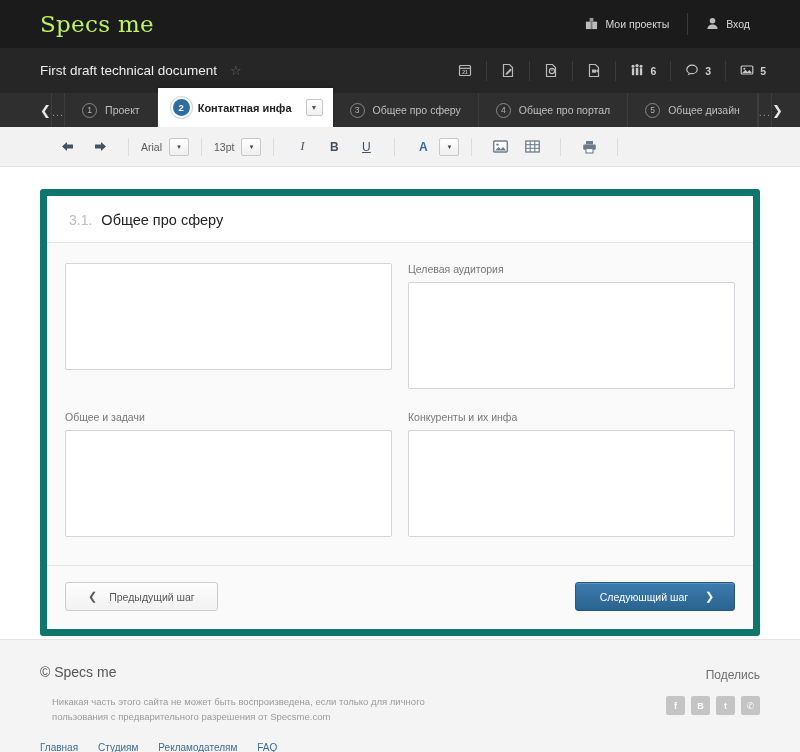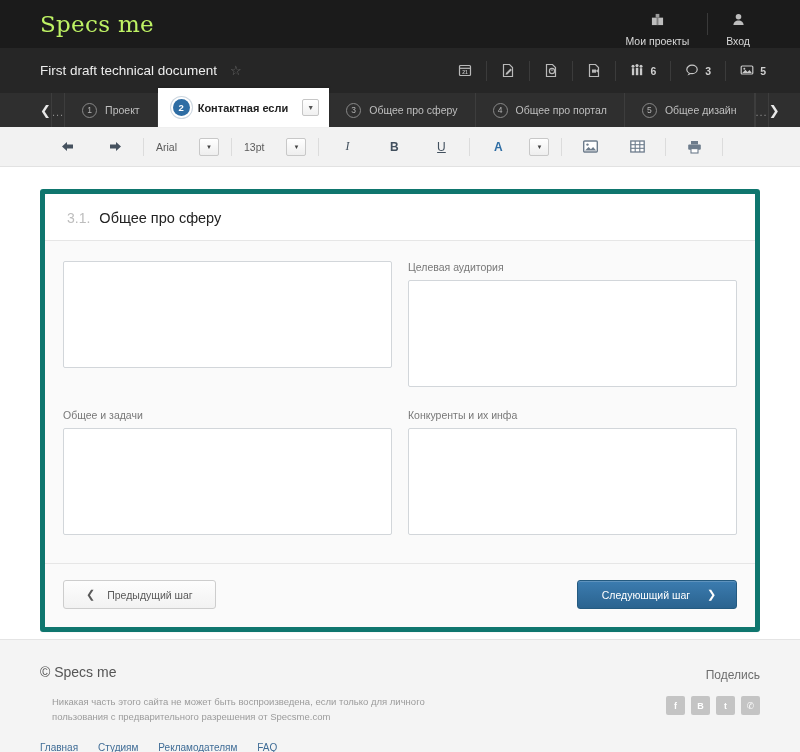--- a/index.html
+++ b/index.html
@@ -34,21 +34,20 @@
   .top-link {
     display: flex;
     align-items: center;
     gap: 7px;
     color: #d8d8d8;
     font-size: 10.5px;
     padding: 0 18px;
     height: 22px;
     cursor: pointer;
     white-space: nowrap;
-    flex-direction: column;
   }
   .top-link + .top-link { border-left: 1px solid #3a3a3a; }
   .ico { display: inline-block; flex: none; }
 
   
   .docbar {
     height: 45px;
     background: #262626;
     display: flex;
     align-items: center;
@@ -160,21 +159,21 @@
 
   
   .toolbar {
     height: 40px;
     background: #f2f2f2;
     border-bottom: 1px solid #e2e2e2;
     display: flex;
     align-items: center;
     padding-left: 40px;
   }
-  .tb-group { display: flex; align-items: center; height: 20px; padding: 0 12px; gap: 15px; }
+  .tb-group { display: flex; align-items: center; height: 20px; padding: 0 12px; }
   .tb-sep { width: 1px; height: 18px; background: #dcdcdc; }
   .tb-btn {
     min-width: 22px; height: 22px;
     display: flex; align-items: center; justify-content: center;
     color: #5a6b7c; cursor: pointer;
     font-size: 12px;
     margin: 0 5px;
   }
   .tb-label { color: #5b5b5b; font-size: 10.5px; margin-right: 7px; }
   .tb-select {
@@ -190,21 +189,21 @@
   .tb-btn.und { text-decoration: underline; color: #42505e; }
   .tb-btn.colA { color: #2e6da4; font-weight: bold; }
 
   
   .main {
     background: #fff;
     padding: 22px 40px 0 40px;
     height: 472px;
   }
   .panel {
-    border: 5px solid #0f766e;
+    border: 7px solid #0f766e;
     border-radius: 3px;
     background: #fafafa;
     box-shadow: 0 1px 1px rgba(0,0,0,.03);
   }
   .panel-head {
     background: #fff;
     border-bottom: 1px solid #e6e6e6;
     padding: 16px 22px 14px 22px;
     display: flex;
     align-items: baseline;
@@ -415,21 +414,21 @@
   <div class="tab-arrow">❮</div>
   <div class="tab-ell">...</div>
 
   <div class="tab">
     <span class="num">1</span>
     <span>Проект</span>
   </div>
 
   <div class="tab active">
     <span class="num">2</span>
-    <span>Контактная если</span>
+    <span>Контактная инфа</span>
     <span class="tab-caret">▼</span>
   </div>
 
   <div class="tab">
     <span class="num">3</span>
     <span>Общее про сферу</span>
   </div>
 
   <div class="tab">
     <span class="num">4</span>

